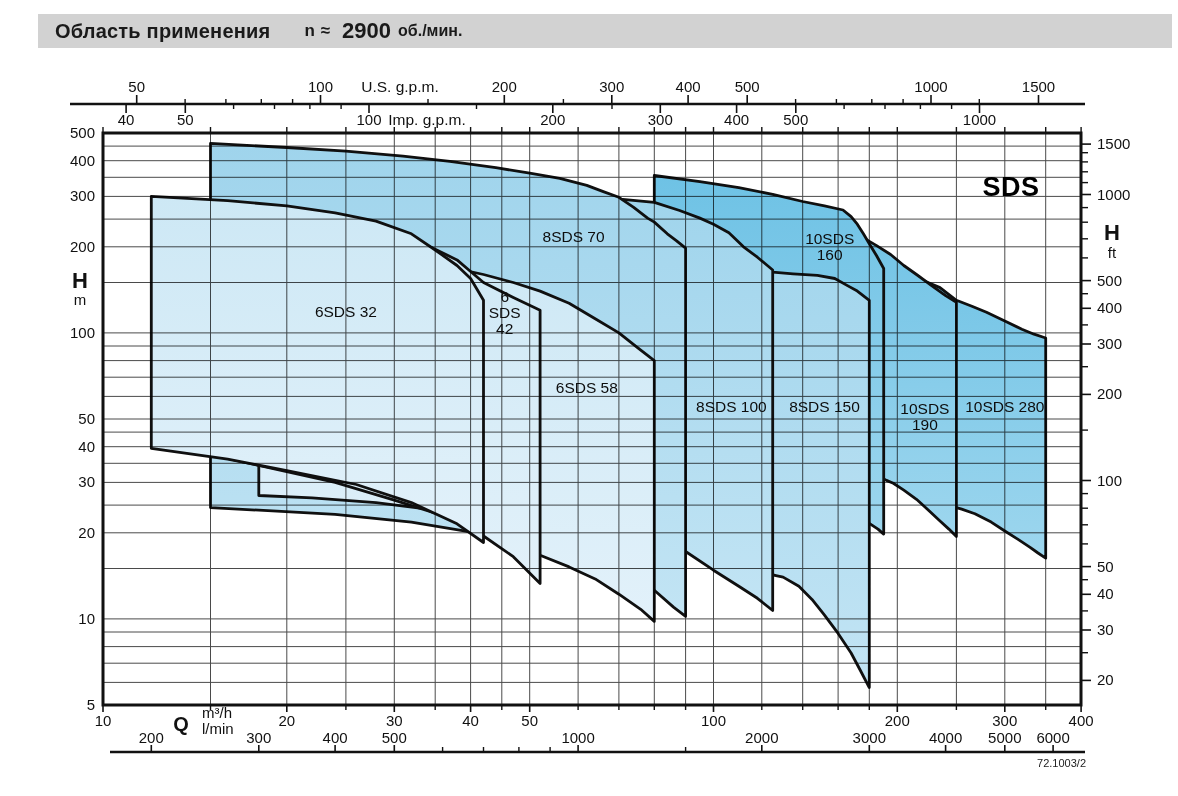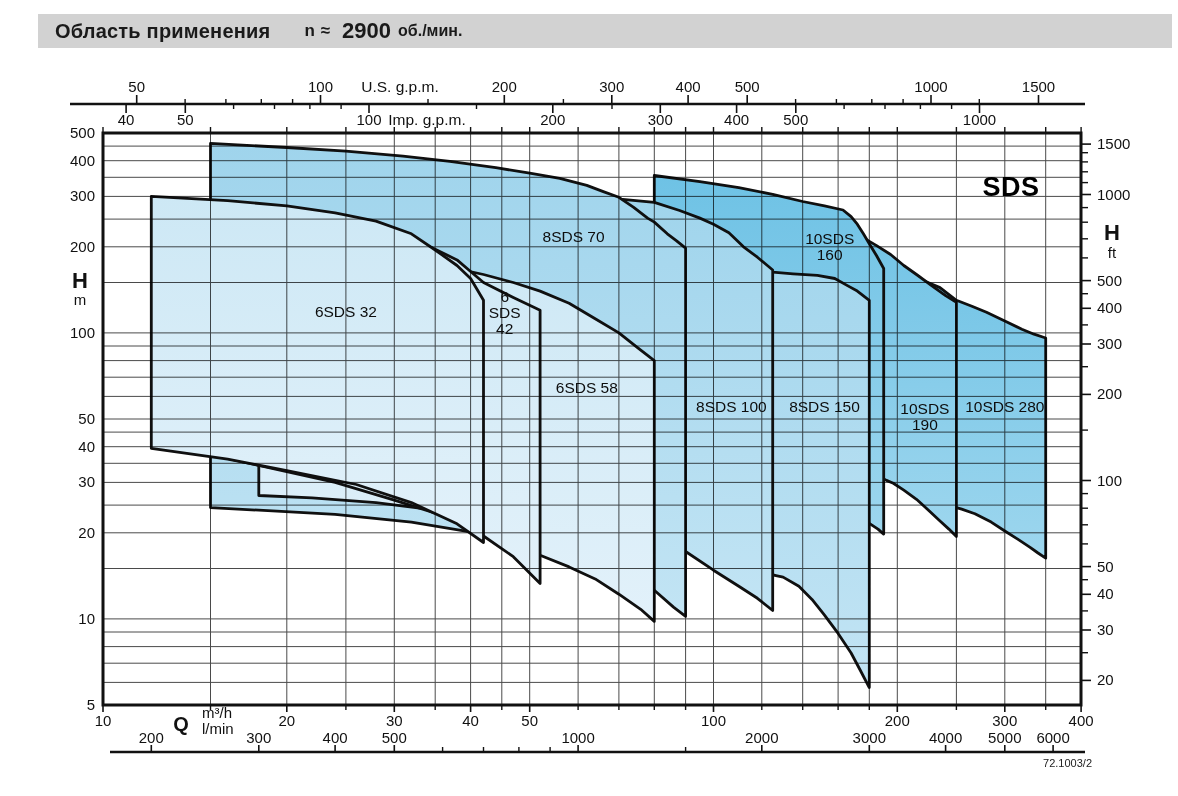--- a/index.html
+++ b/index.html
@@ -6,21 +6,21 @@
   .screen{position:relative;width:1178px;height:796px;background:#ffffff;overflow:hidden;
           font-family:"Liberation Sans",sans-serif;}
   .title-bar{position:absolute;left:38px;right:6px;top:14px;height:34px;background:#d2d2d2;
              display:flex;align-items:baseline;padding-left:17px;box-sizing:border-box;text-align:right;}
   .t-main{font-size:20px;font-weight:bold;color:#1a1a1a;letter-spacing:.2px;}
   .t-n{font-size:17px;font-weight:bold;color:#1a1a1a;margin-left:34px;}
   .t-approx{font-size:17px;font-weight:bold;color:#1a1a1a;margin-left:6px;}
   .t-speed{font-size:22px;font-weight:bold;color:#1a1a1a;margin-left:12px;}
   .t-unit{font-size:16px;font-weight:bold;color:#1a1a1a;margin-left:7px;}
   .title-bar{align-items:center;}
-  .footer-note{position:absolute;right:86px;top:757px;font-size:11px;color:#222;}
+  .footer-note{position:absolute;right:92px;top:757px;font-size:11px;color:#222;}
   svg{position:absolute;left:0;top:0;}
   .tick-label{font-family:"Liberation Sans",sans-serif;font-size:15px;fill:#111;}
   .unit-label{font-family:"Liberation Sans",sans-serif;font-size:15.5px;fill:#111;}
   .axis-letter{font-family:"Liberation Sans",sans-serif;font-size:22px;font-weight:bold;fill:#111;}
   .q-letter{font-family:"Liberation Sans",sans-serif;font-size:20px;font-weight:bold;fill:#111;}
   .reg-label{font-family:"Liberation Sans",sans-serif;font-size:15.5px;fill:#0d0d0d;}
   .brand{font-family:"Liberation Sans",sans-serif;font-size:27px;font-weight:bold;fill:#000;letter-spacing:.5px;}
 </style>
 </head>
 <body>

